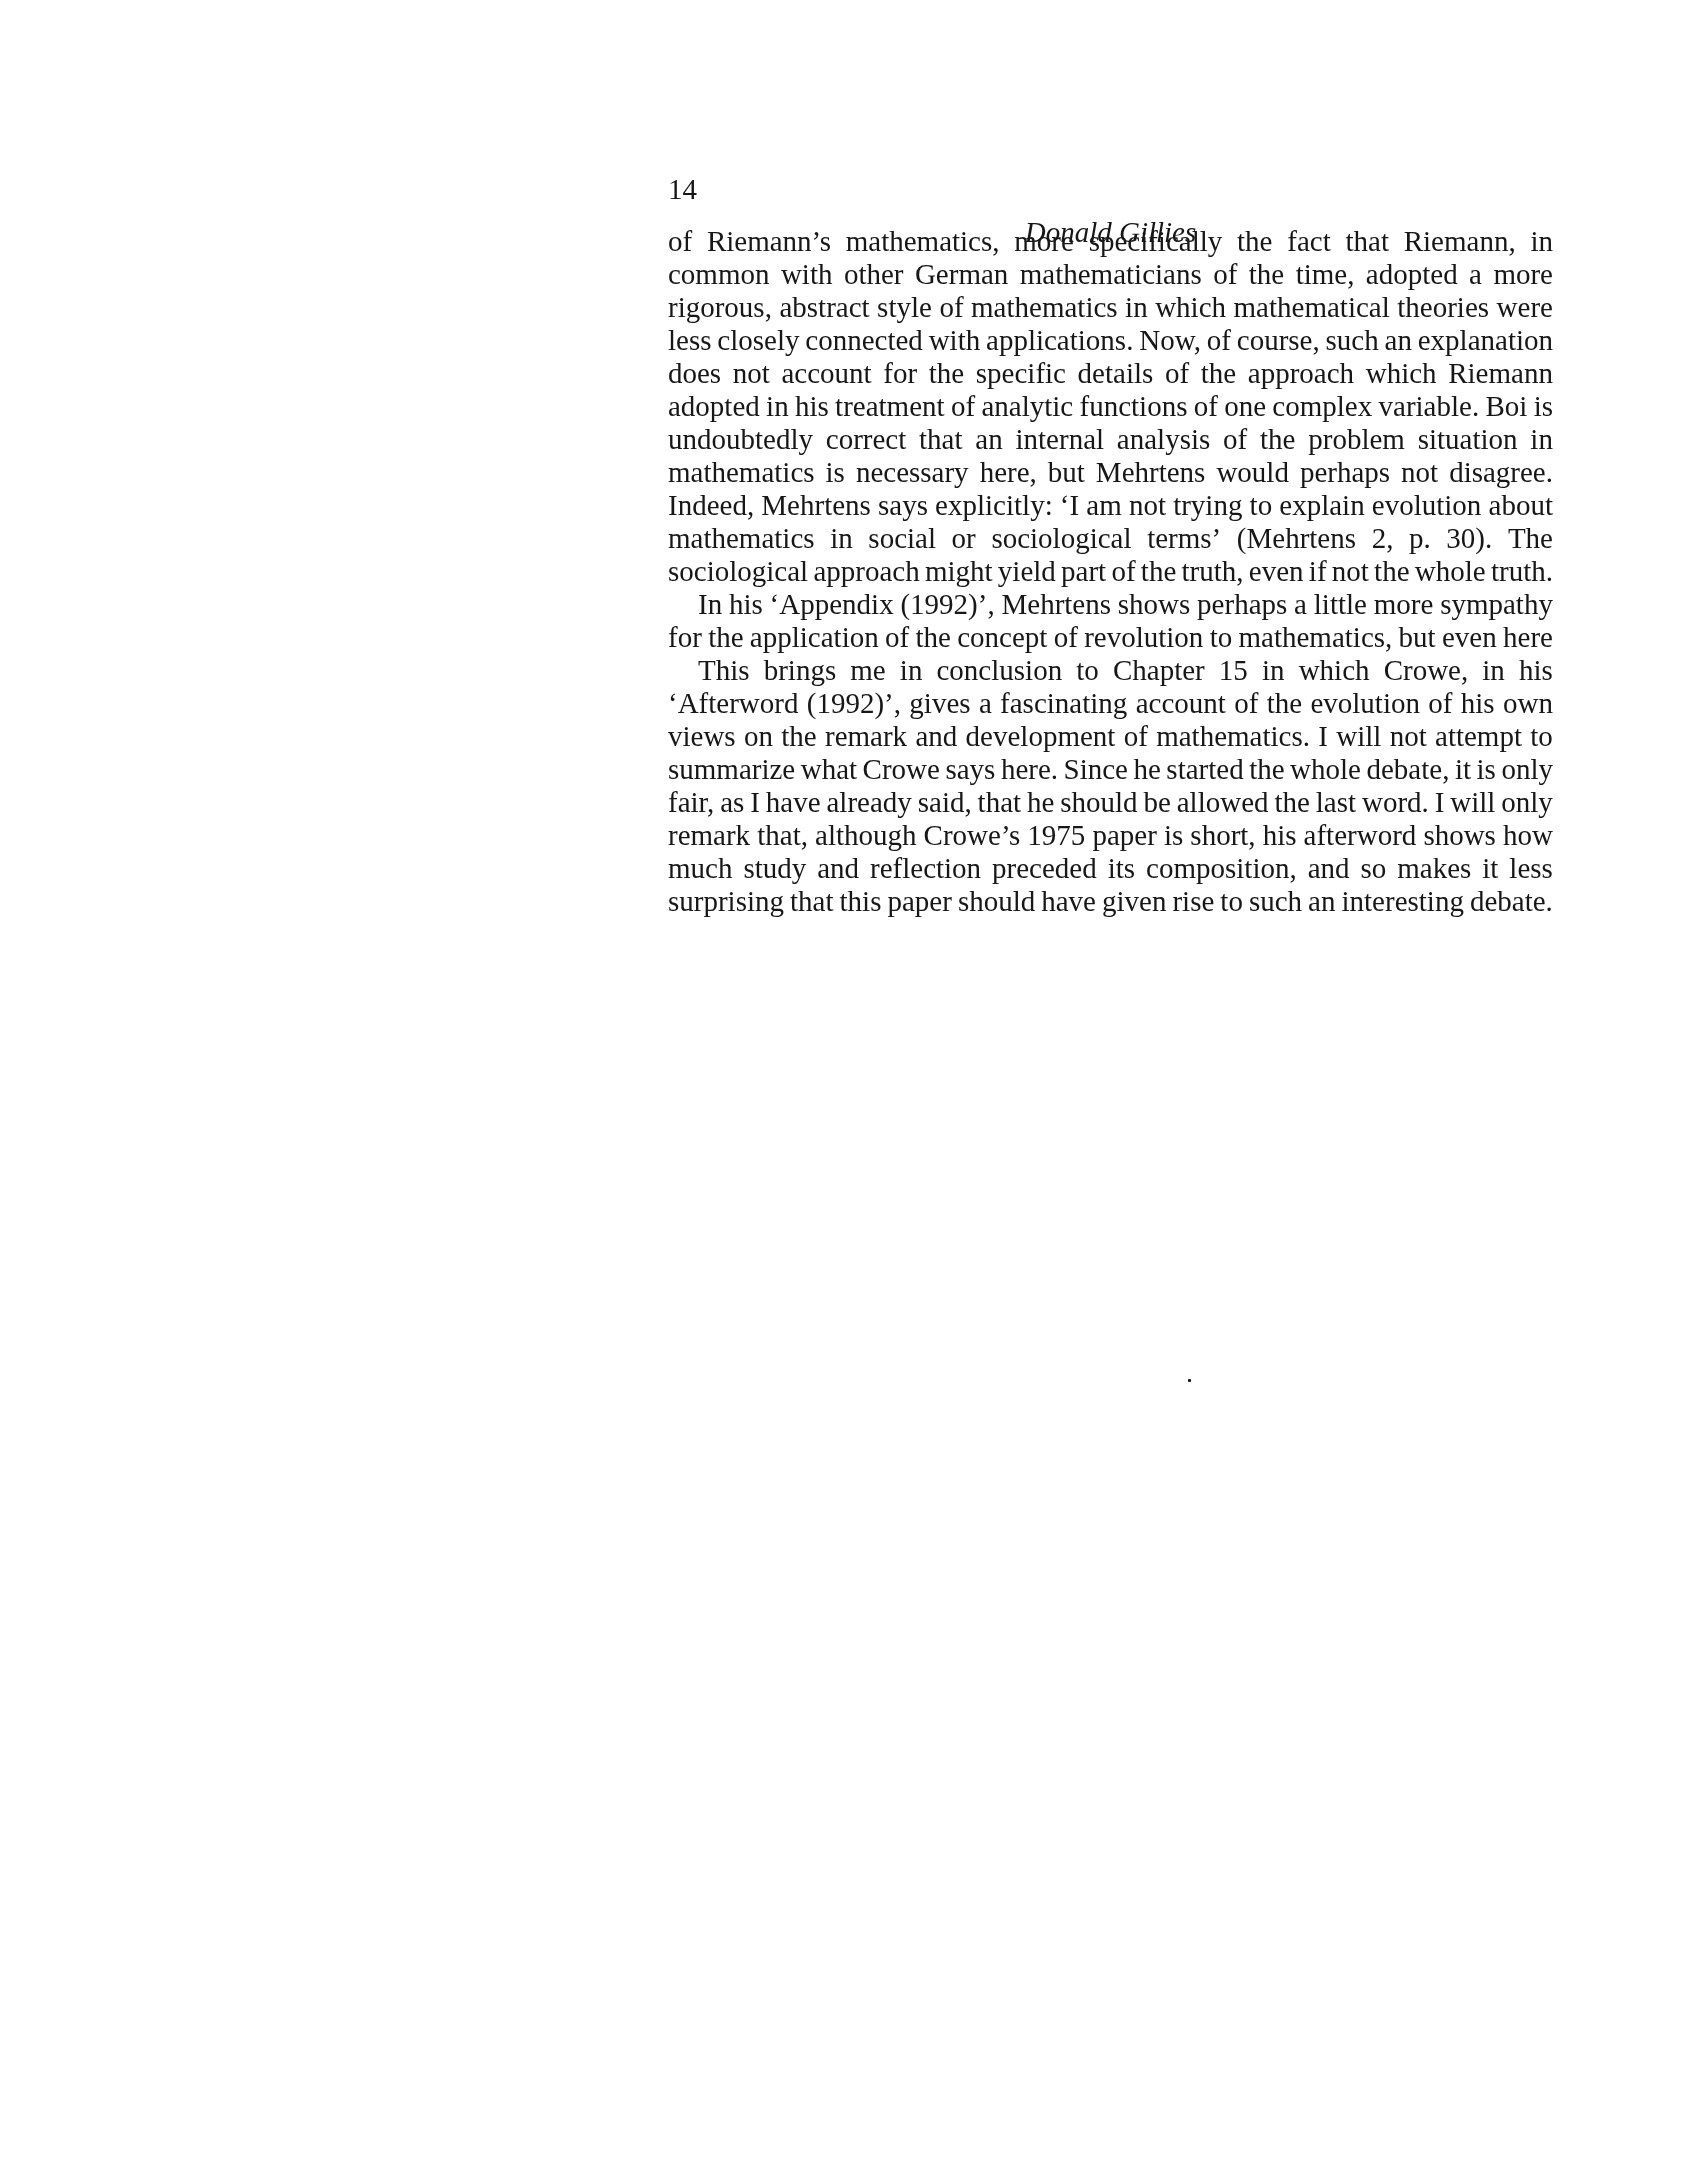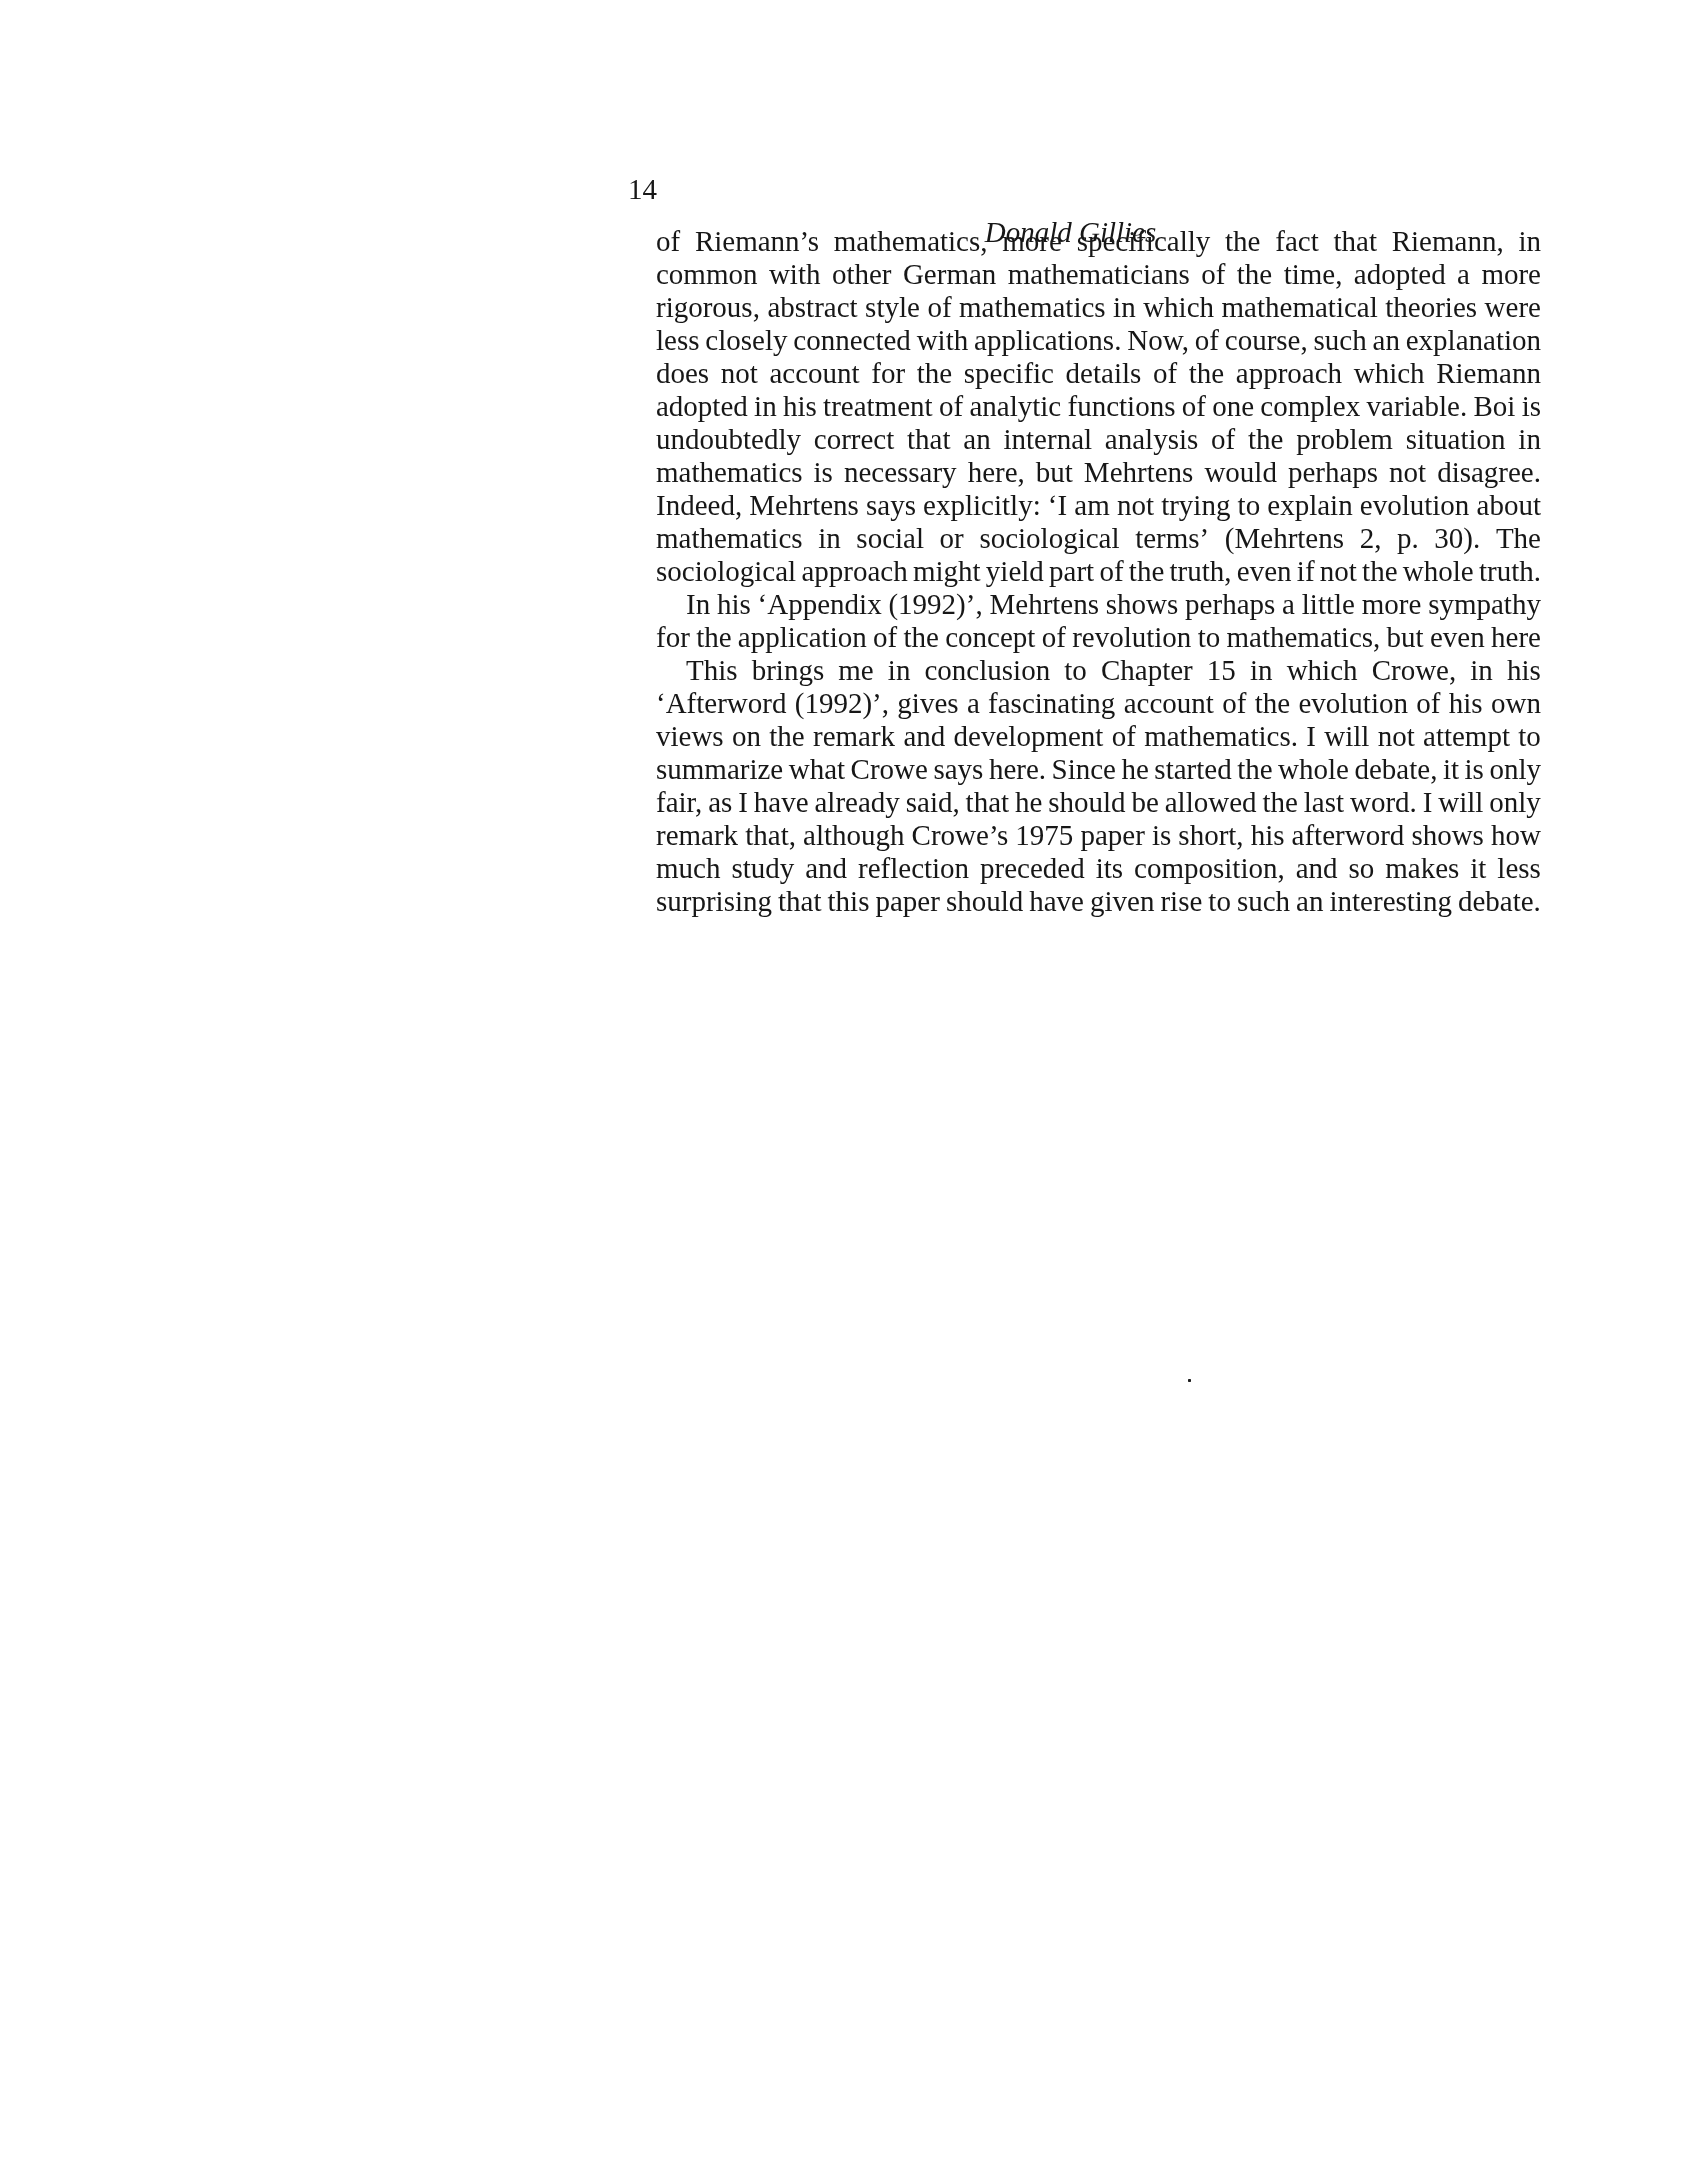--- a/index.html
+++ b/index.html
@@ -10,21 +10,21 @@
     width: 1688px;
     height: 2183px;
     background: #ffffff;
     position: relative;
     font-family: "Liberation Serif", "DejaVu Serif", serif;
     color: #171717;
     overflow: hidden;
   }
   .page-column {
     position: absolute;
-    left: 628px;
+    left: 668px;
     top: 0;
     width: 885px;
     height: 2183px;
   }
   .page-header {
     position: absolute;
     top: 173px;
     left: 0;
     width: 100%;
     height: 33px;
@@ -53,21 +53,20 @@
     font-size: 29px;
   }
   .para {
     width: 100%;
   }
   .line {
     height: 33px;
     line-height: 33px;
     width: 100%;
     box-sizing: border-box;
-    margin-left: 28px;
   }
   .line.just {
     display: flex;
     flex-wrap: nowrap;
     justify-content: space-between;
     align-items: baseline;
   }
   .line.short {
     display: block;
     white-space: nowrap;

